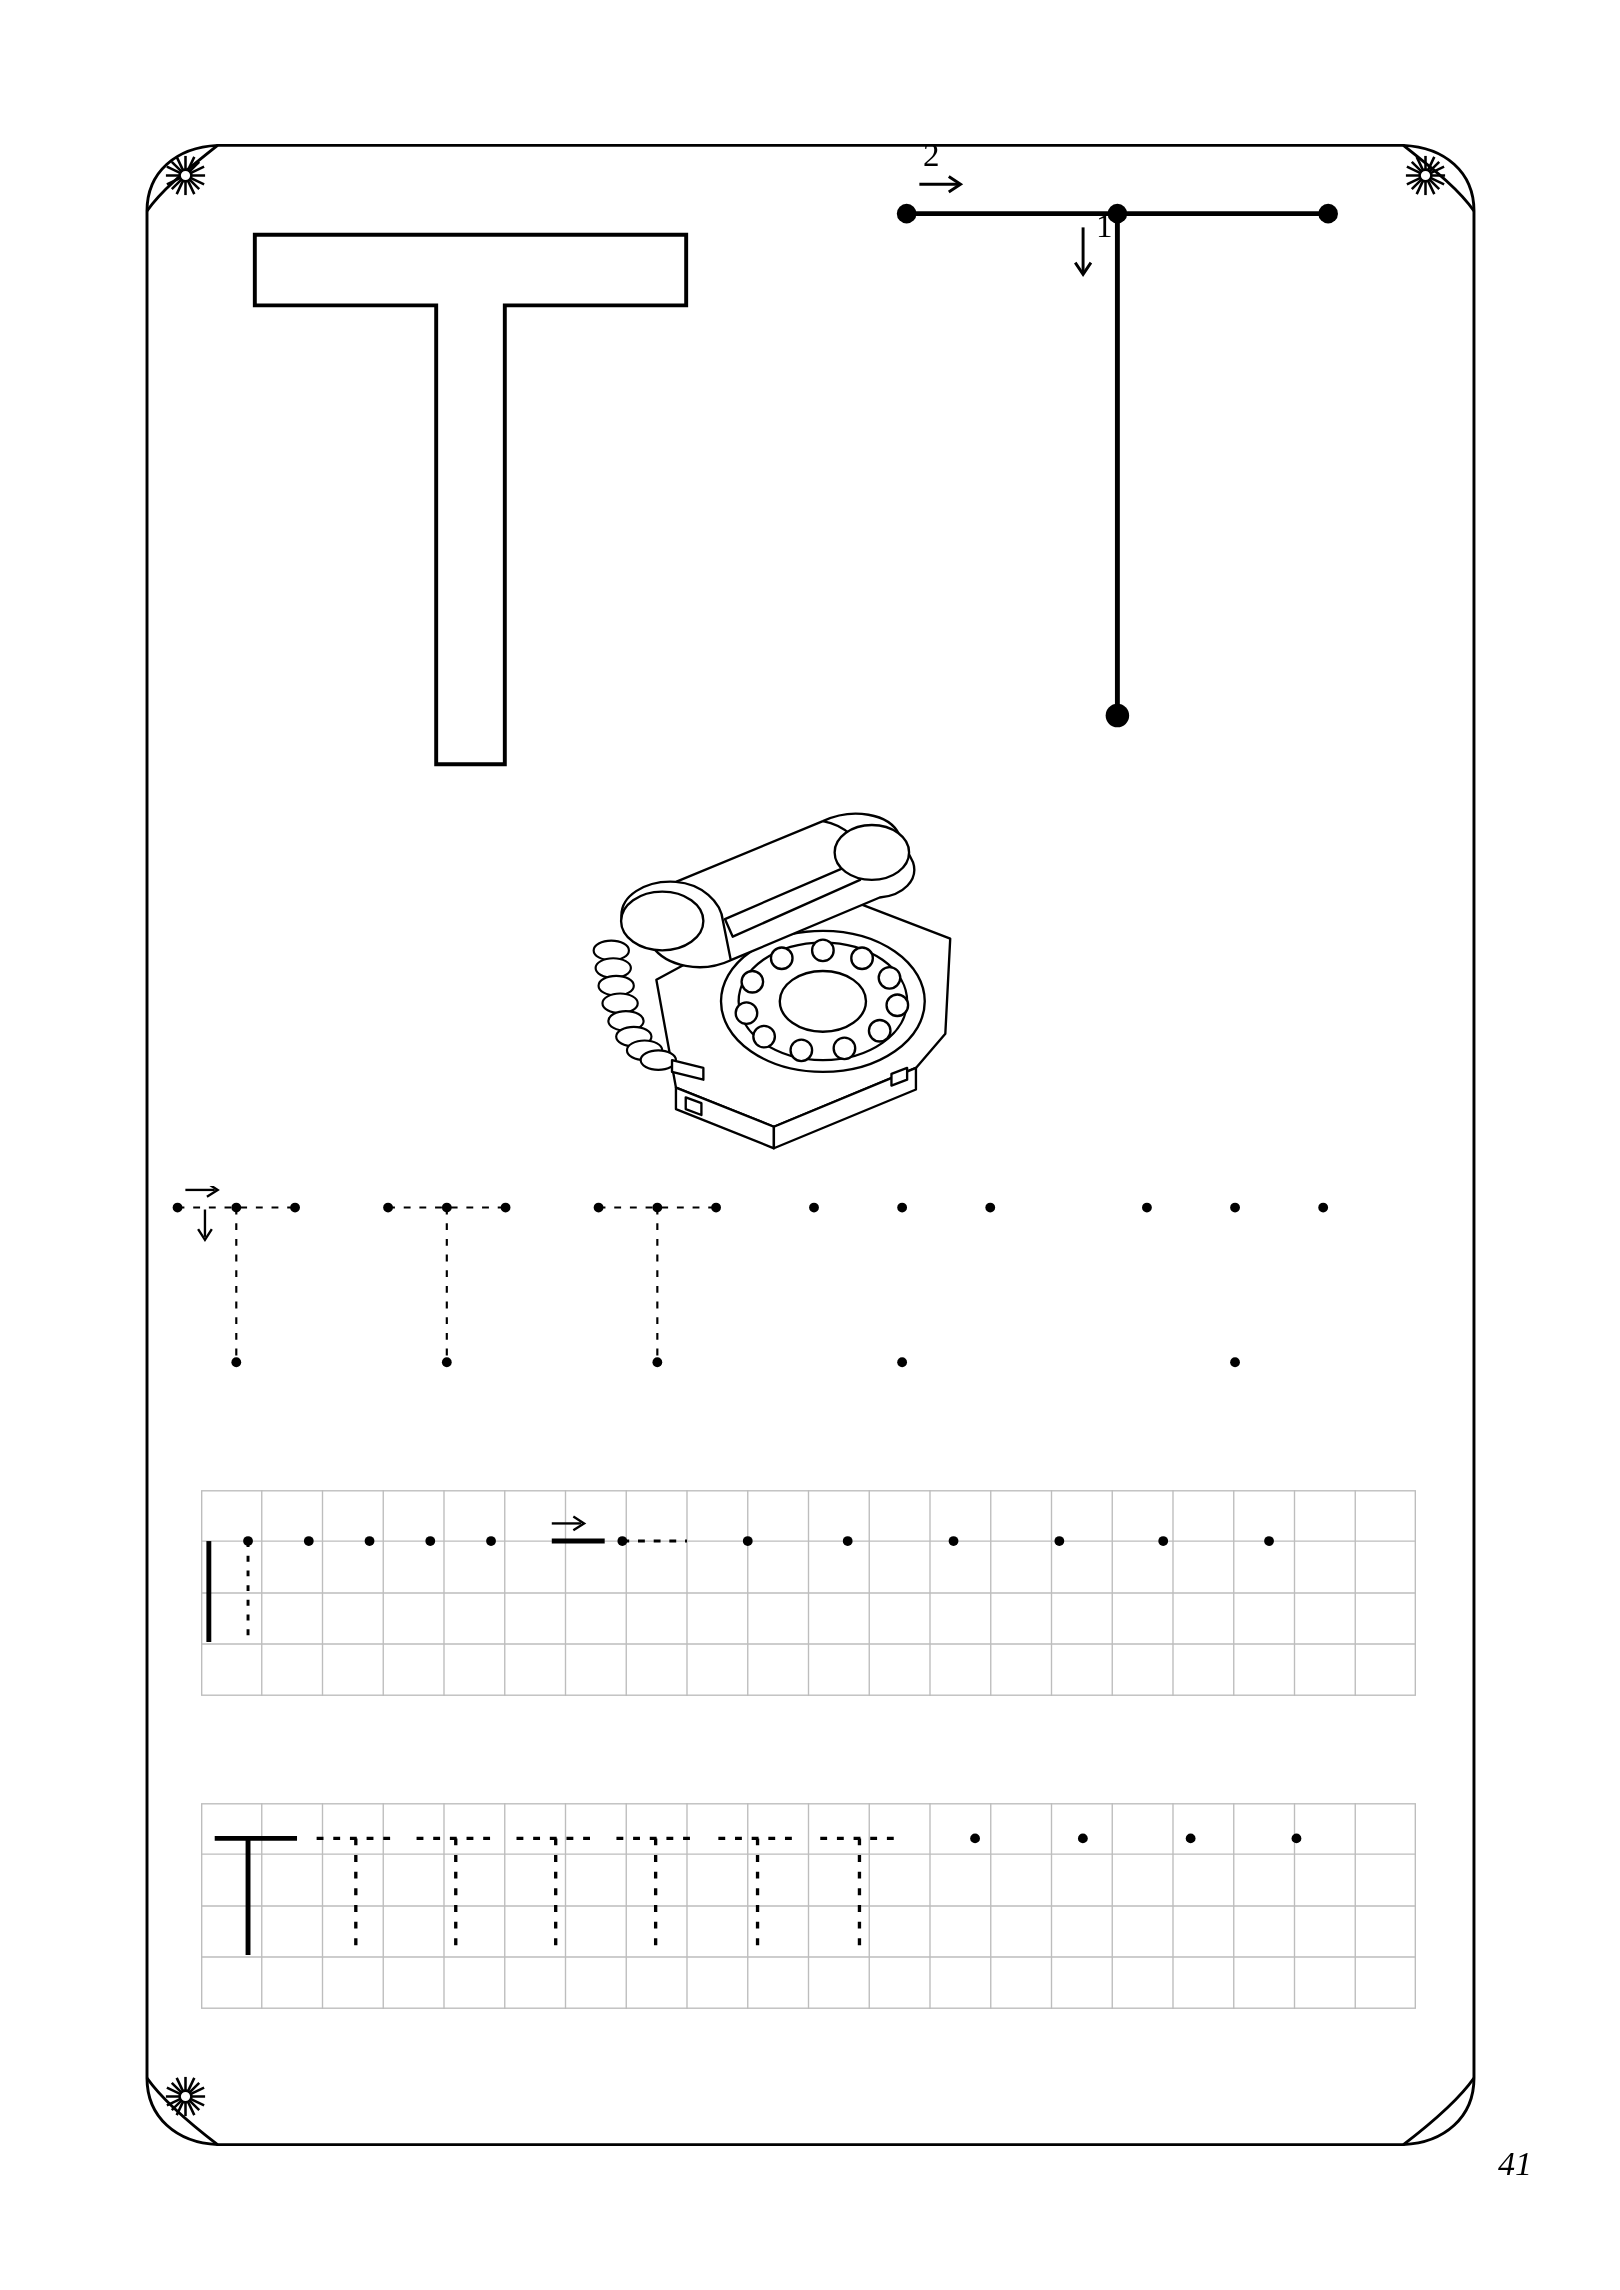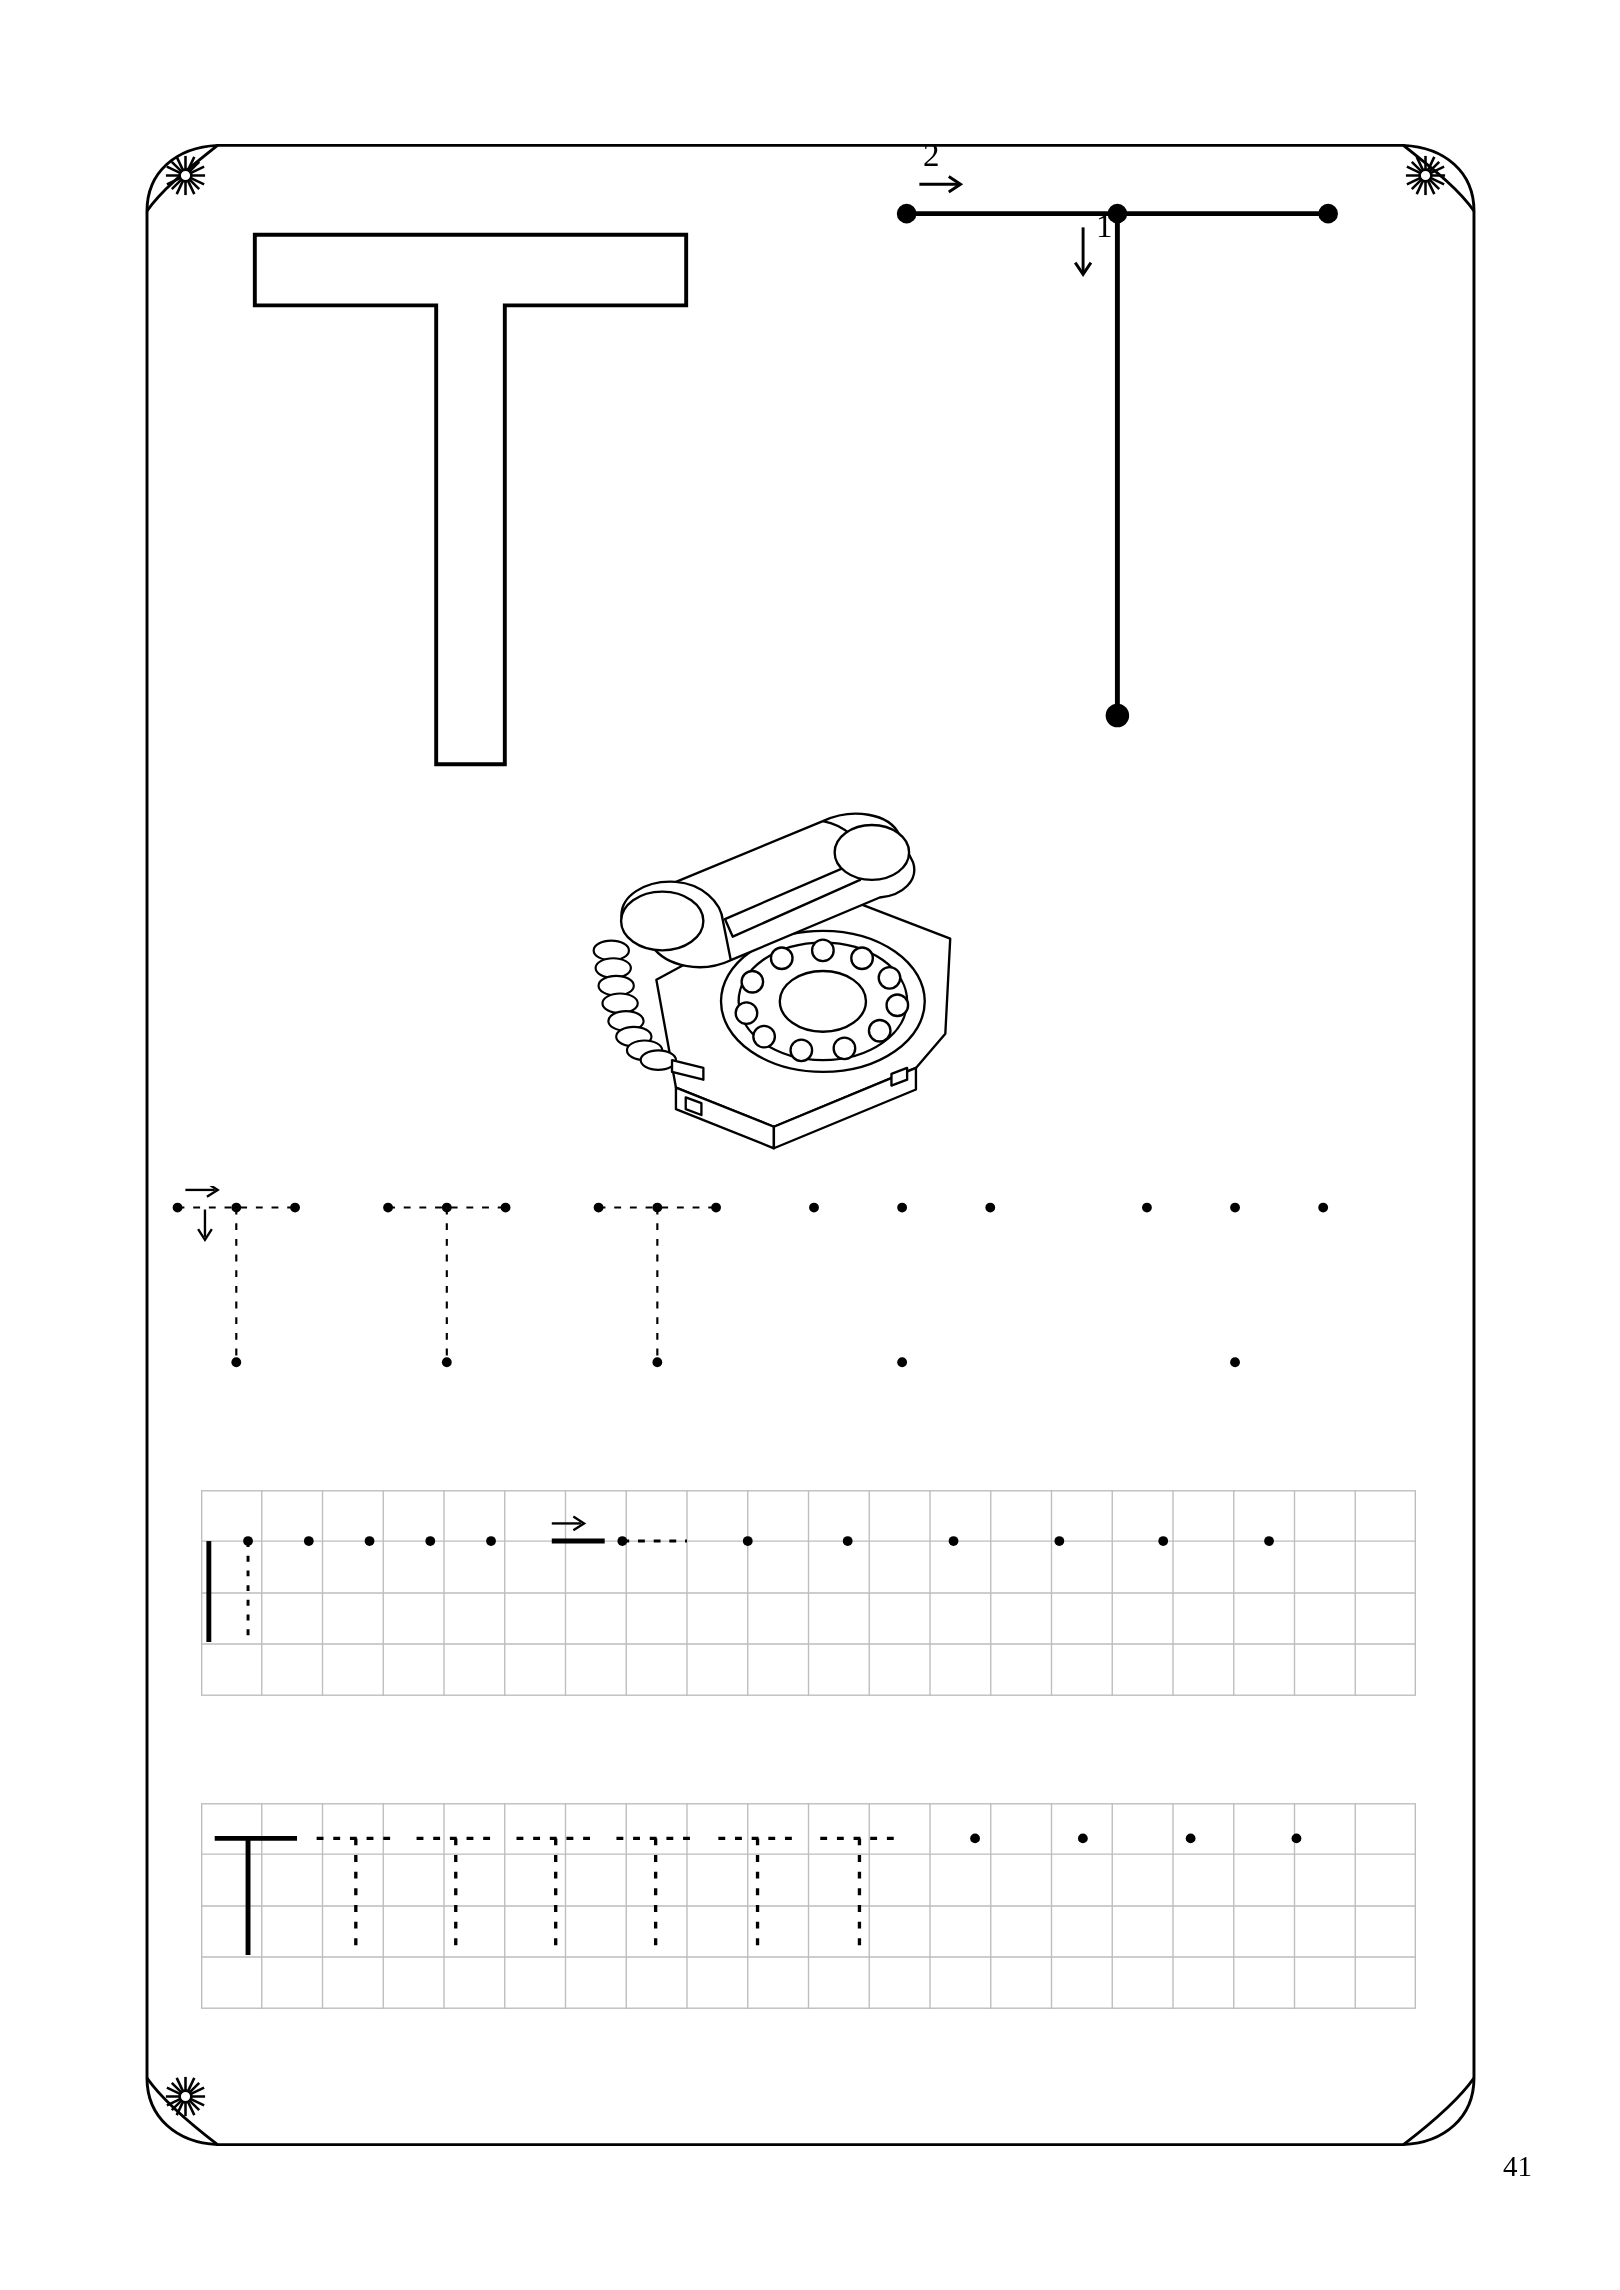--- a/index.html
+++ b/index.html
@@ -89,23 +89,24 @@
     top: 1803px;
     width: 1215px;
     height: 206px;
   }
 
   
   .page-number {
     position: absolute;
     right: 88px;
     bottom: 108px;
-    font-size: 29px;
+    font-size: 34px;
     font-family: "Liberation Serif", serif;
     color: #000;
+    font-style: italic;
   }
 
   
   .flower {
     position: absolute;
     width: 47px;
     height: 47px;
   }
   .flower.tl { left: 162px; top: 152px; }
   .flower.tr { left: 1402px; top: 152px; }

